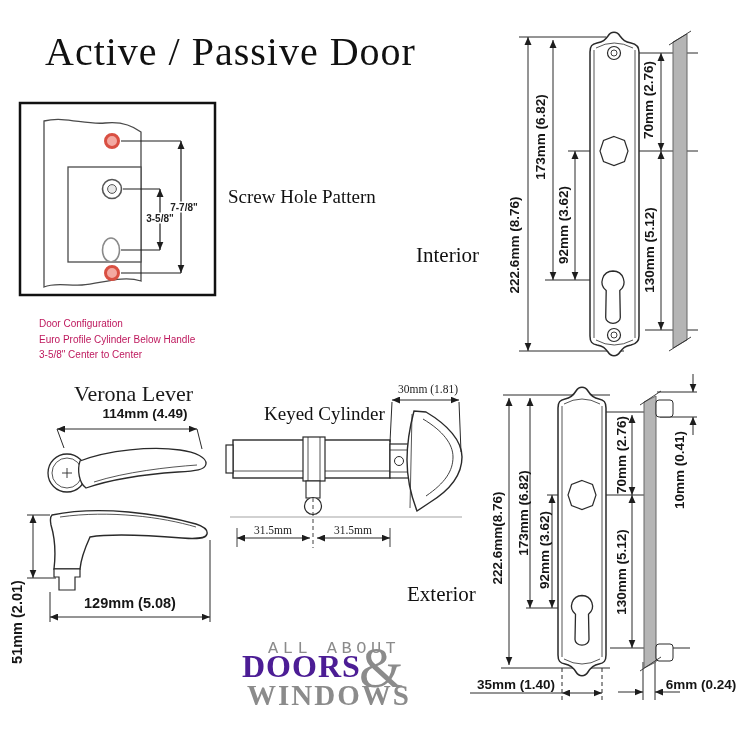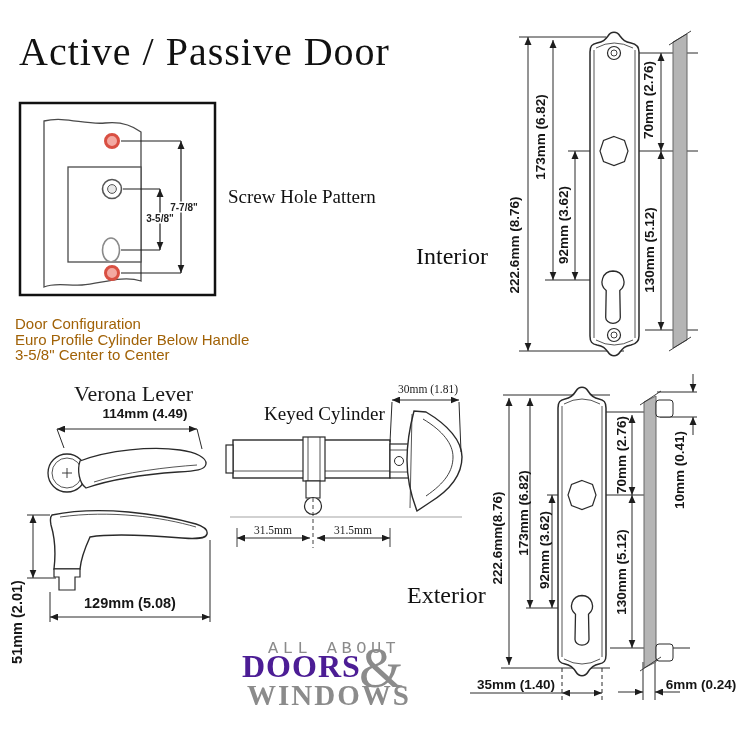--- a/index.html
+++ b/index.html
@@ -5,25 +5,25 @@
   html,body{margin:0;padding:0;}
   body{width:750px;height:750px;position:relative;background:#fff;overflow:hidden;
        font-family:"Liberation Sans",sans-serif;color:#1a1a1a;}
   .abs{position:absolute;}
   #linework{position:absolute;left:0;top:0;z-index:1;}
   .lbl{position:absolute;z-index:2;white-space:nowrap;transform:translate(-50%,-50%);}
   .lbl.rot{transform:translate(-50%,-50%) rotate(-90deg);}
   .serif{font-family:"Liberation Serif",serif;}
   .page-title{font-family:"Liberation Serif",serif;font-size:40px;color:#111;letter-spacing:1px;}
   .sec-title{font-family:"Liberation Serif",serif;font-size:19px;color:#111;}
-  .side-title{font-family:"Liberation Serif",serif;font-size:24px;color:#111;}
+  .side-title{font-family:"Liberation Serif",serif;font-size:21px;color:#111;}
   .dim{font-size:13.5px;font-weight:bold;color:#161616;}
   .dim-sm{font-size:10px;font-weight:bold;background:#fff;padding:0 1px;color:#222;}
   .dim-serif{font-family:"Liberation Serif",serif;font-size:11.5px;color:#222;background:#fff;padding:0 1px;}
-  .config{font-size:15px;line-height:15.5px;color:#a16207;}
+  .config{font-size:10px;line-height:15.5px;color:#be185d;margin-left:24px;}
   
   .logo{position:absolute;left:238px;top:637px;width:178px;height:100px;z-index:2;}
   .logo .l1{position:absolute;left:30px;top:2px;font-family:Liberation Mono, monospace;
             font-size:17px;letter-spacing:4.5px;color:#8b8b8b;}
   .logo .doors{position:absolute;left:4px;top:13px;font-family:"Liberation Serif",serif;
             font-size:32px;font-weight:bold;letter-spacing:1px;color:#4c1d95;line-height:1;}
   .logo .amp{position:absolute;left:121px;top:2px;font-family:"Liberation Serif",serif;
             font-size:57px;color:#8b8b8b;line-height:1;}
   .logo .windows{position:absolute;left:9px;top:44px;font-family:"Liberation Serif",serif;
             font-size:29px;font-weight:bold;letter-spacing:2px;color:#8b8b8b;line-height:1;}
@@ -187,21 +187,21 @@
     <path d="M414,411 C409,430 407,446 407,460 C407,476 410,493 417,511 L429,503 C452,489 462,474 462,457 C462,441 448,425 426,412 Z" fill="#fff" stroke-width="1.4"></path>
     <path d="M423,419 C443,431 453,444 453,457 C453,471 445,483 426,496" stroke-width="0.9"></path>
     <line x1="412" y1="414" x2="410" y2="508" stroke-width="0.8"></line>
 
     <line x1="392" y1="402" x2="390" y2="442"></line>
     <line x1="459" y1="402" x2="461" y2="452"></line>
     <line x1="392" y1="400" x2="459" y2="400" marker-start="url(#as)" marker-end="url(#ae)"></line>
   </g>
 </svg>
 
-<div class="abs page-title" style="left:19px;top:28px;z-index:2">Active / Passive Door</div>
+<div class="abs page-title" style="left:45px;top:28px;z-index:2">Active / Passive Door</div>
 
 <div class="abs sec-title" style="left:228px;top:186px;z-index:2">Screw Hole Pattern</div>
 <div class="lbl dim-sm" style="left:184px;top:207px">7-7/8"</div>
 <div class="lbl dim-sm" style="left:160px;top:218px">3-5/8"</div>
 
 <div class="abs config" style="left:15px;top:316px;z-index:2">
   <div>Door Configuration</div>
   <div>Euro Profile Cylinder Below Handle</div>
   <div>3-5/8" Center to Center</div>
 </div>

